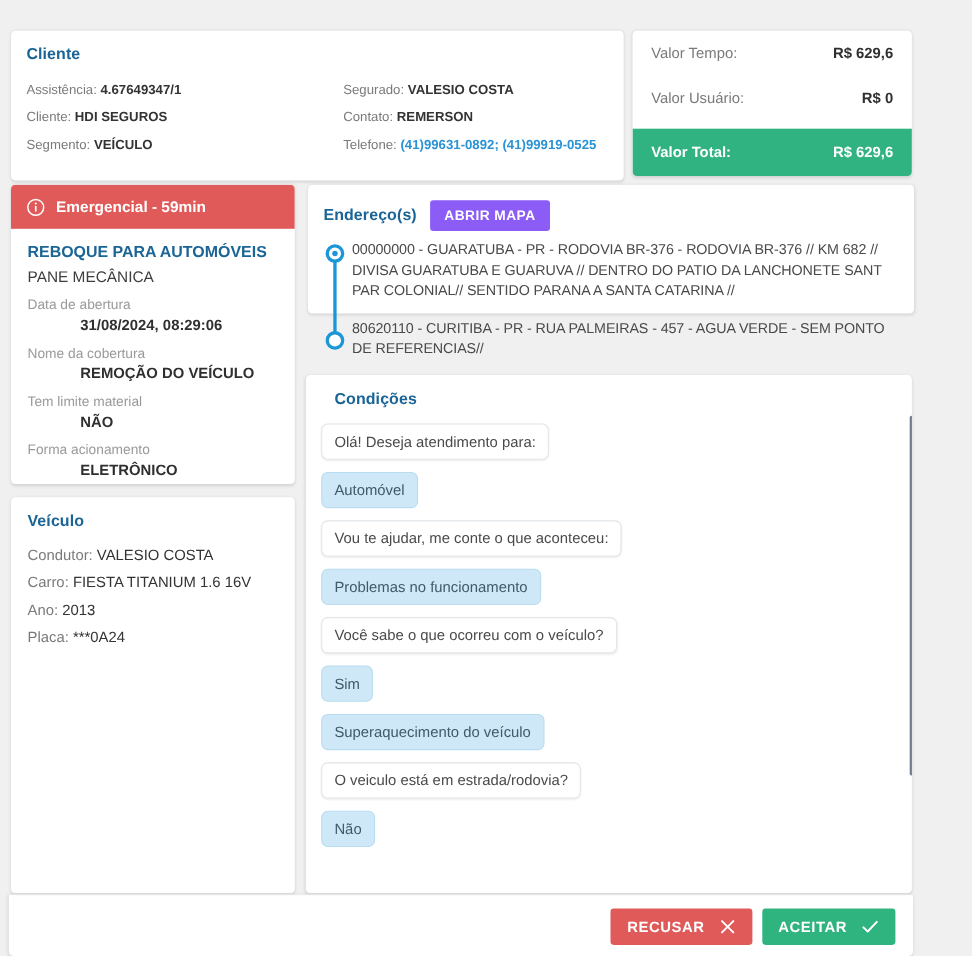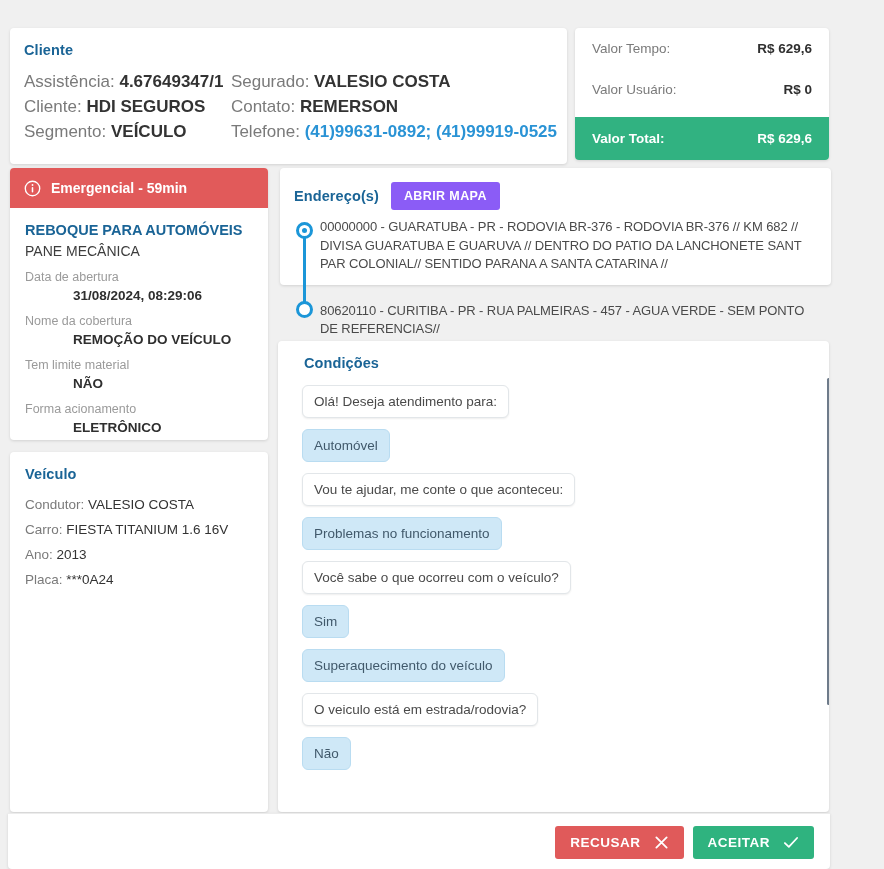--- a/index.html
+++ b/index.html
@@ -27,21 +27,21 @@
 
   
   #cliente-card { left: 10px; top: 28px; width: 557px; height: 136px; }
   .kv-grid {
     position: absolute; left: 14px; top: 14px; right: 10px;
   }
   .kv-title { margin-bottom: 11px; }
   .kv-cols { display: flex; }
   .kv-col { }
   .kv-col.left { width: 288px; }
-  .kv-row { font-size: 17px; color: #7a7a7a; line-height: 25px; white-space: nowrap; }
+  .kv-row { font-size: 12px; color: #7a7a7a; line-height: 25px; white-space: nowrap; }
   .kv-row b { color: #333; font-weight: bold; }
   .kv-row .tel { color: #2a93d5; font-weight: bold; }
 
   
   #valores-card { left: 575px; top: 28px; width: 254px; height: 132px; overflow: hidden; }
   .val-row {
     display: flex; justify-content: space-between; align-items: center;
     padding: 0 17px; height: 41px; font-size: 13.5px;
   }
   .val-row .lbl { color: #7a7a7a; }
@@ -84,37 +84,37 @@
   .tl-line { position: absolute; left: 9px; top: 10px; width: 3px; height: 76px; background: #1b96d8; }
   .dot { position: absolute; left: 2px; width: 17px; height: 17px; border-radius: 50%;
          border: 3px solid #1b96d8; background: #fff; }
   .dot.filled { top: 0px; }
   .dot.filled::after { content:""; position:absolute; left:3px; top:3px; width:5px; height:5px;
          border-radius:50%; background:#1b96d8; }
   .dot.hollow { top: 79px; }
   .addr {
     font-size: 13px; color: #4a4a4a; line-height: 18.5px; letter-spacing: -.1px;
   }
-  .addr.second { margin-top: 28px; }
+  .addr.second { margin-top: 16px; }
 
   
   #cond-card { left: 278px; top: 341px; width: 551px; height: 471px; overflow: hidden; }
   .cond-title { padding: 14px 0 0 26px; }
   .chat {
     position: absolute; left: 0; top: 36px; right: 0; bottom: 0;
     padding: 8px 14px 0 14px; overflow: hidden;
   }
   .bubble {
     display: inline-block; border-radius: 6px; font-size: 13.5px;
     padding: 7px 11px; margin-bottom: 11px; line-height: 17px;
   }
   .bubble.bot { background: #fff; border: 1px solid #e2e6e9; color: #4a4a4a;
                 box-shadow: 0 1px 2px rgba(0,0,0,0.07); }
   .bubble.user { background: #cfe8f7; border: 1px solid #b9dcf1; color: #41596b; }
-  .bubble-row { display: block; margin-left: 10px; }
+  .bubble-row { display: block; }
   .scroll-track { position: absolute; right: -1px; top: 37px; width: 3px; height: 327px;
                   background: #6e7b8a; border-radius: 2px; }
 
   
   #action-bar { left: 8px; top: 813px; width: 822px; height: 56px;
                 border-radius: 0 0 4px 4px; border-top: 1px solid #ececec; }
   .actions { position: absolute; right: 16px; top: 12px; display: flex; gap: 9px; }
   .btn {
     border: none; border-radius: 3px; color: #fff; font-family: inherit;
     font-weight: bold; font-size: 13.5px; letter-spacing: .5px;

